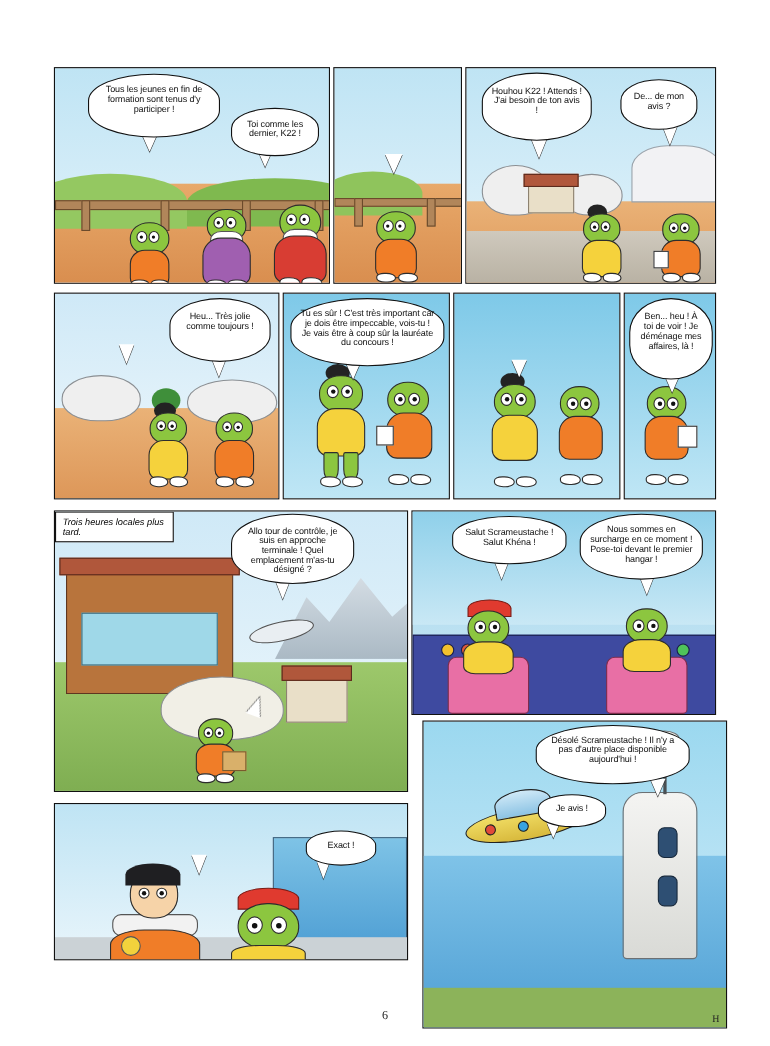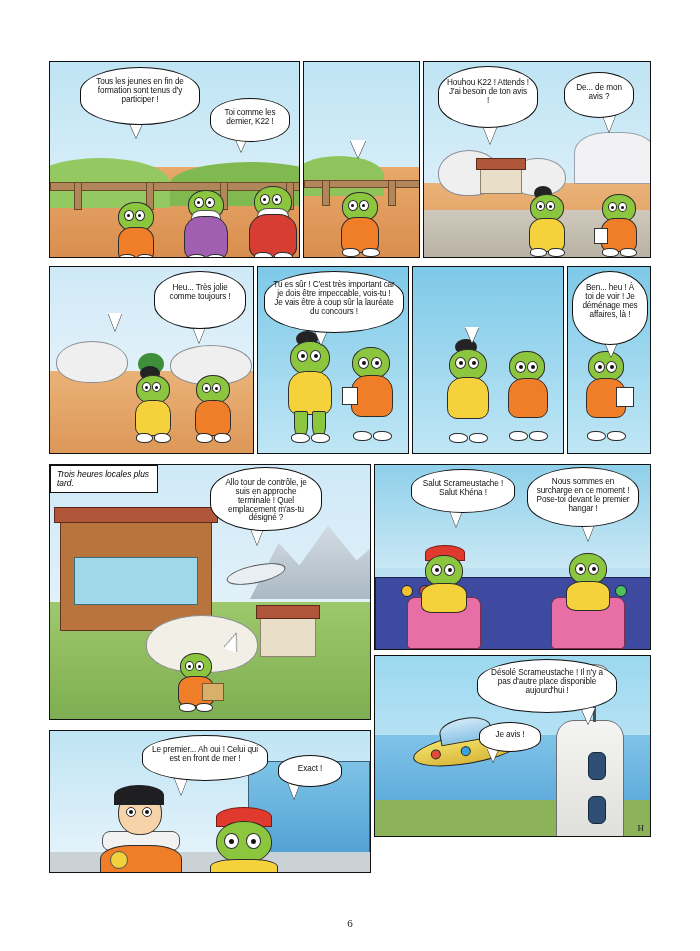--- a/index.html
+++ b/index.html
@@ -498,21 +498,21 @@
       <div class="body" style="left:3px; top:28px; width:42px; height:28px; background:#f5d23c;"></div>
     </div>
 
     <div class="bubble" style="left:36px; top:4px; width:104px; height:44px; padding-top:10px;">Salut Scrameustache ! Salut Khéna !</div>
     <div class="tail" style="left:74px; top:44px; border-width:18px 7px 0 7px; border-color:#fff transparent transparent transparent; filter:drop-shadow(0 1px 0 #111);"></div>
 
     <div class="bubble" style="left:152px; top:2px; width:112px; height:60px; padding-top:10px;">Nous sommes en surcharge en ce moment ! Pose-toi devant le premier hangar !</div>
     <div class="tail" style="left:206px; top:58px; border-width:18px 7px 0 7px; border-color:#fff transparent transparent transparent; filter:drop-shadow(0 1px 0 #111);"></div>
   </div>
 
-  <div class="panel" style="left:374px; top:655px; width:277px; height:182px; background:linear-gradient(#9bd8ef,#d7eefa);">
+  <div class="panel" style="left:384px; top:655px; width:277px; height:280px; background:linear-gradient(#9bd8ef,#d7eefa);">
     <div class="water" style="height:56%;"></div>
     <div style="position:absolute; left:0; bottom:0; width:277px; height:36px; background:#8cb35a;"></div>
     <div style="position:absolute; right:26px; top:64px; width:66px; height:150px; background:linear-gradient(#f4f4f2,#d9dad6); border:1.3px solid #6c7073; border-radius:18px 18px 4px 4px;"></div>
     <div style="position:absolute; right:44px; top:96px; width:16px; height:26px; background:#2e4f73; border:1px solid #16283c; border-radius:6px;"></div>
     <div style="position:absolute; right:44px; top:140px; width:16px; height:26px; background:#2e4f73; border:1px solid #16283c; border-radius:6px;"></div>
     <div style="position:absolute; right:54px; top:18px; width:3px; height:48px; background:#4a4f52;"></div>
     <div style="position:absolute; right:42px; top:8px; width:26px; height:14px; background:#e8e8e4; border:1px solid #6c7073; border-radius:50% 50% 0 0;"></div>
 
     <div style="position:absolute; left:36px; top:60px; width:110px; height:50px; transform:rotate(-10deg);">
       <div class="saucer-body" style="left:0; top:18px; width:110px; height:28px;"></div>
@@ -554,21 +554,20 @@
       <div class="head" style="left:14px; top:8px; width:54px; height:40px; background:#8cc63f;"></div>
       <div class="eye" style="left:22px; top:20px; width:13px; height:14px;">
           <div class="pupil" style="left:4px; top:5px; width:5px; height:5px;"></div>
         </div>
       <div class="eye" style="left:44px; top:20px; width:13px; height:14px;">
           <div class="pupil" style="left:4px; top:5px; width:5px; height:5px;"></div>
         </div>
       <div class="body" style="left:8px; top:46px; width:66px; height:18px; background:#f5d23c;"></div>
     </div>
 
-    <div class="bubble" style="left:92px; top:4px; width:126px; height:46px; padding-top:10px;">Le premier... Ah oui ! Celui qui est en front de mer !</div>
     <div class="tail" style="left:124px; top:46px; border-width:18px 7px 0 7px; border-color:#fff transparent transparent transparent; filter:drop-shadow(0 1px 0 #111);"></div>
 
     <div class="bubble" style="left:228px; top:24px; width:64px; height:32px; padding-top:9px;">Exact !</div>
     <div class="tail" style="left:238px; top:52px; border-width:16px 6px 0 6px; border-color:#fff transparent transparent transparent; filter:drop-shadow(0 1px 0 #111);"></div>
   </div>
 
   <div class="page-number">6</div>
 </div>
 
 </body></html>

